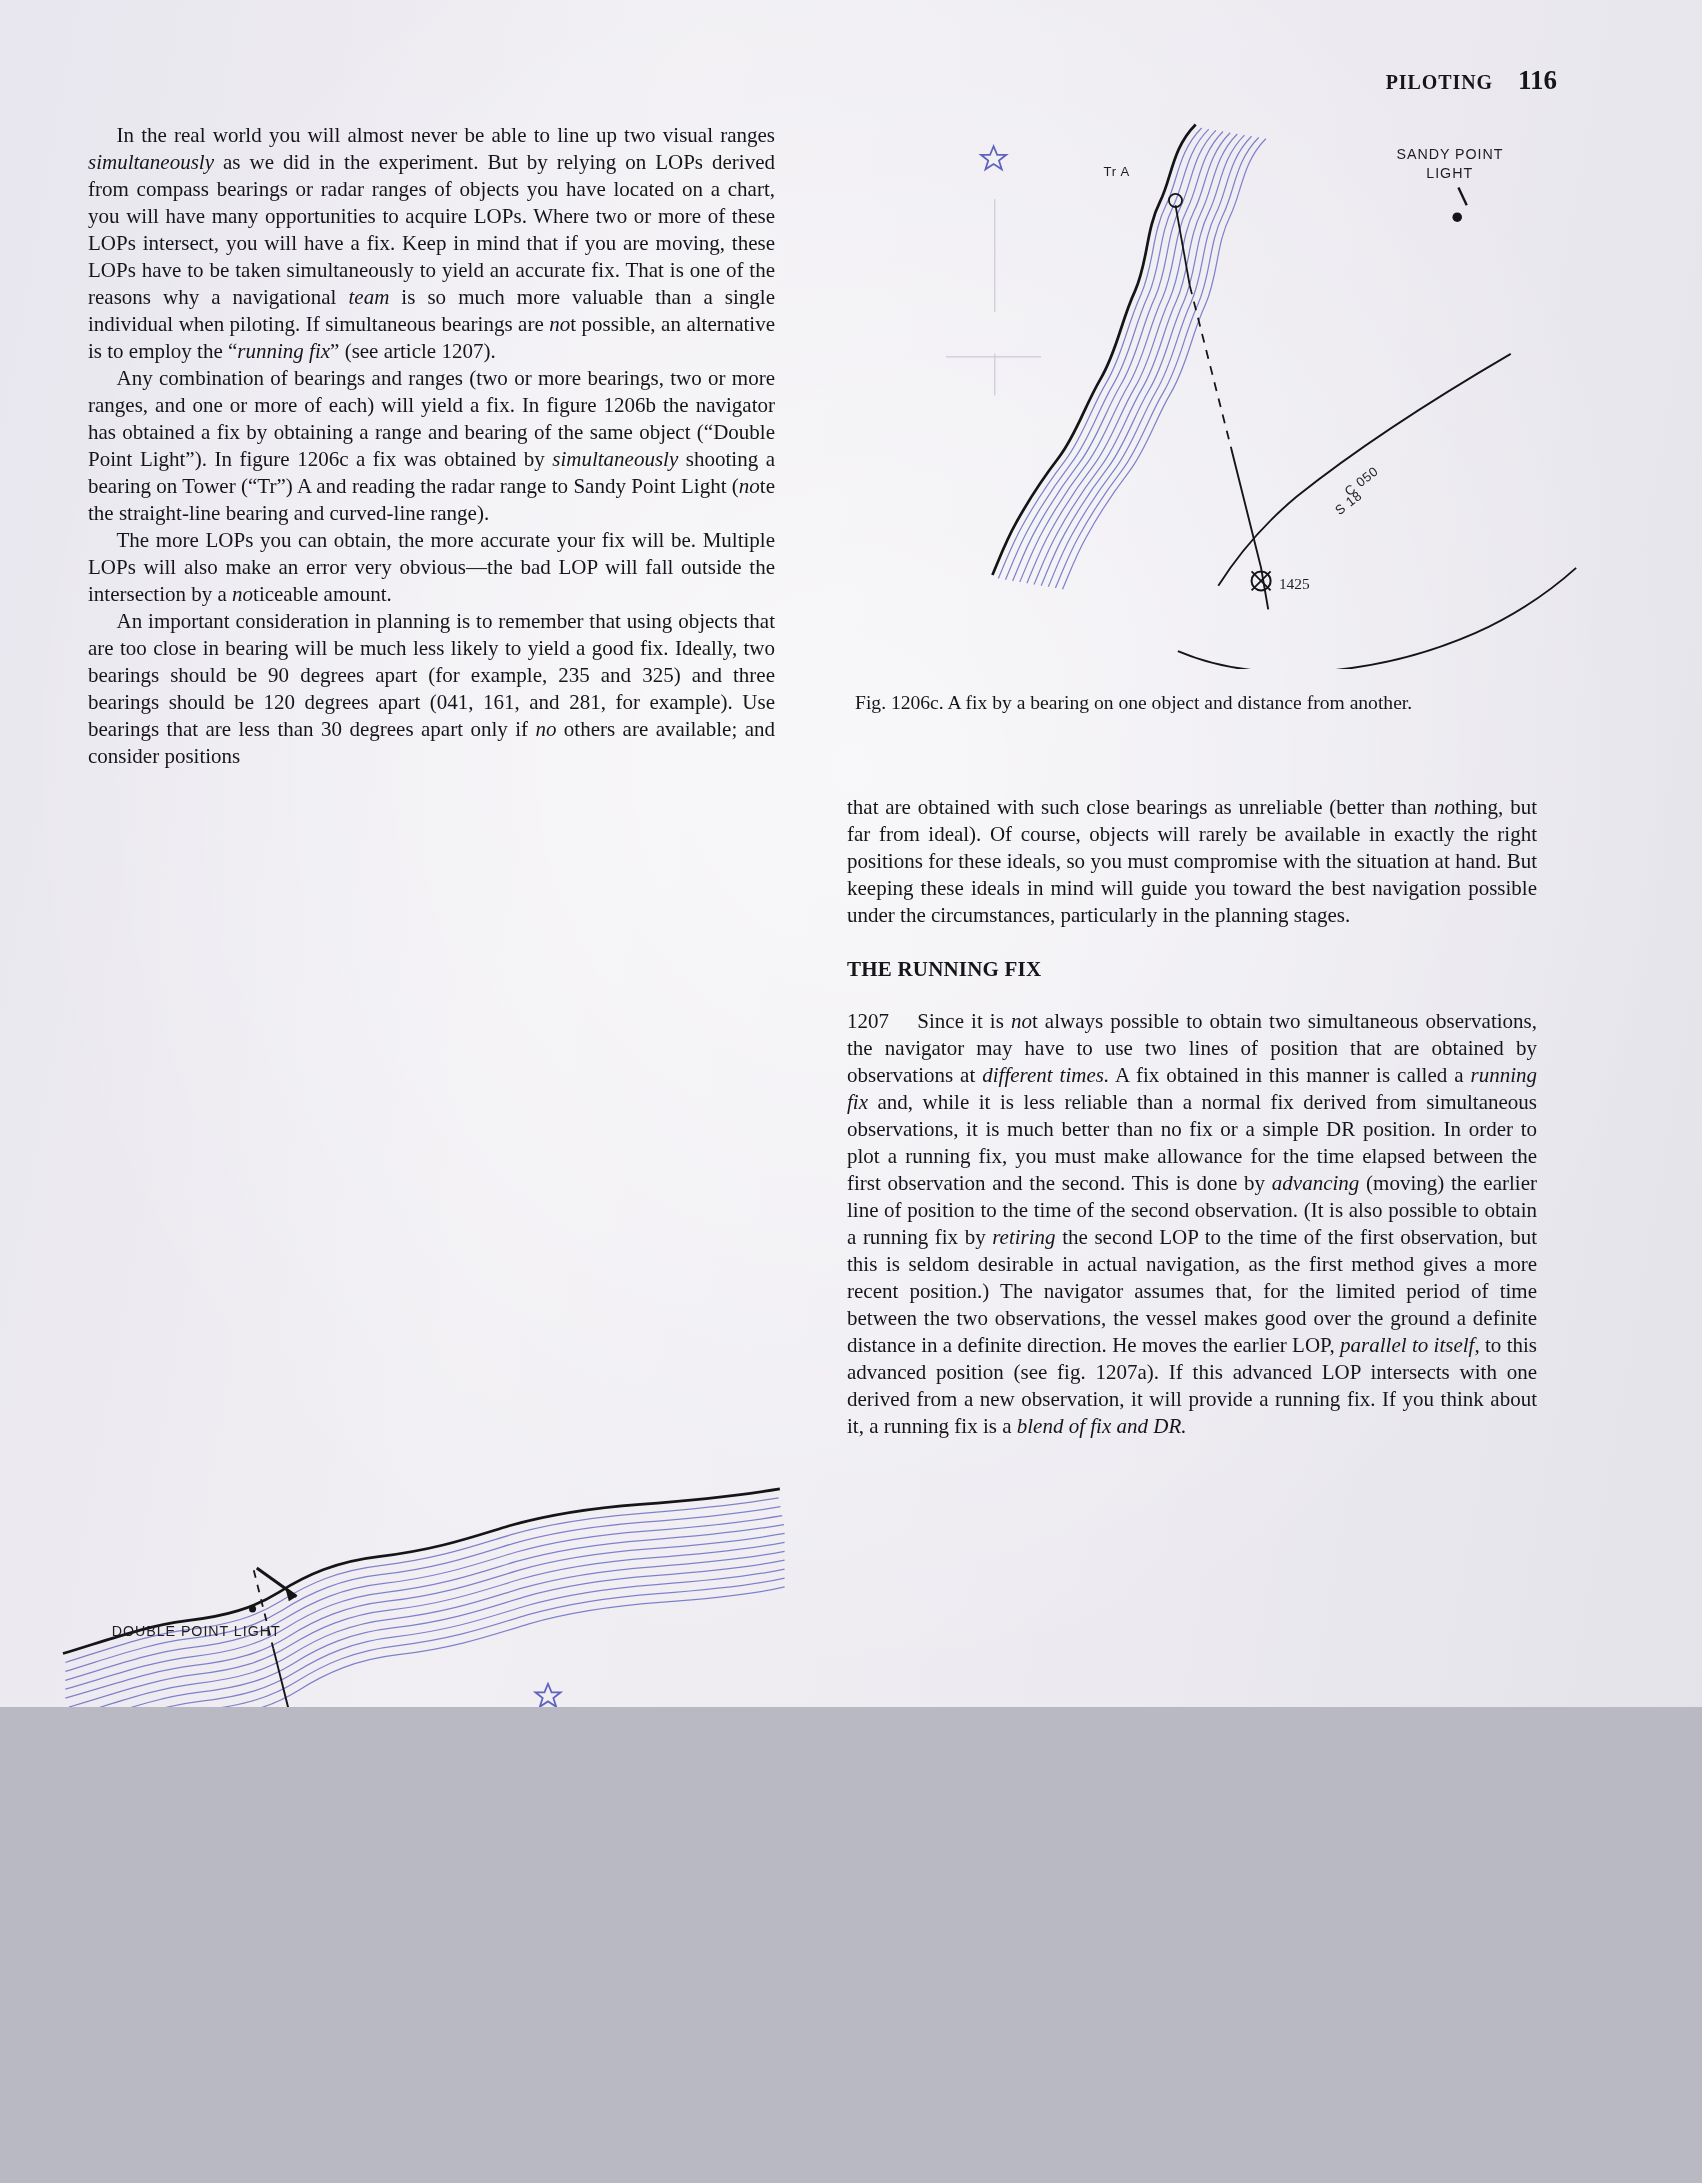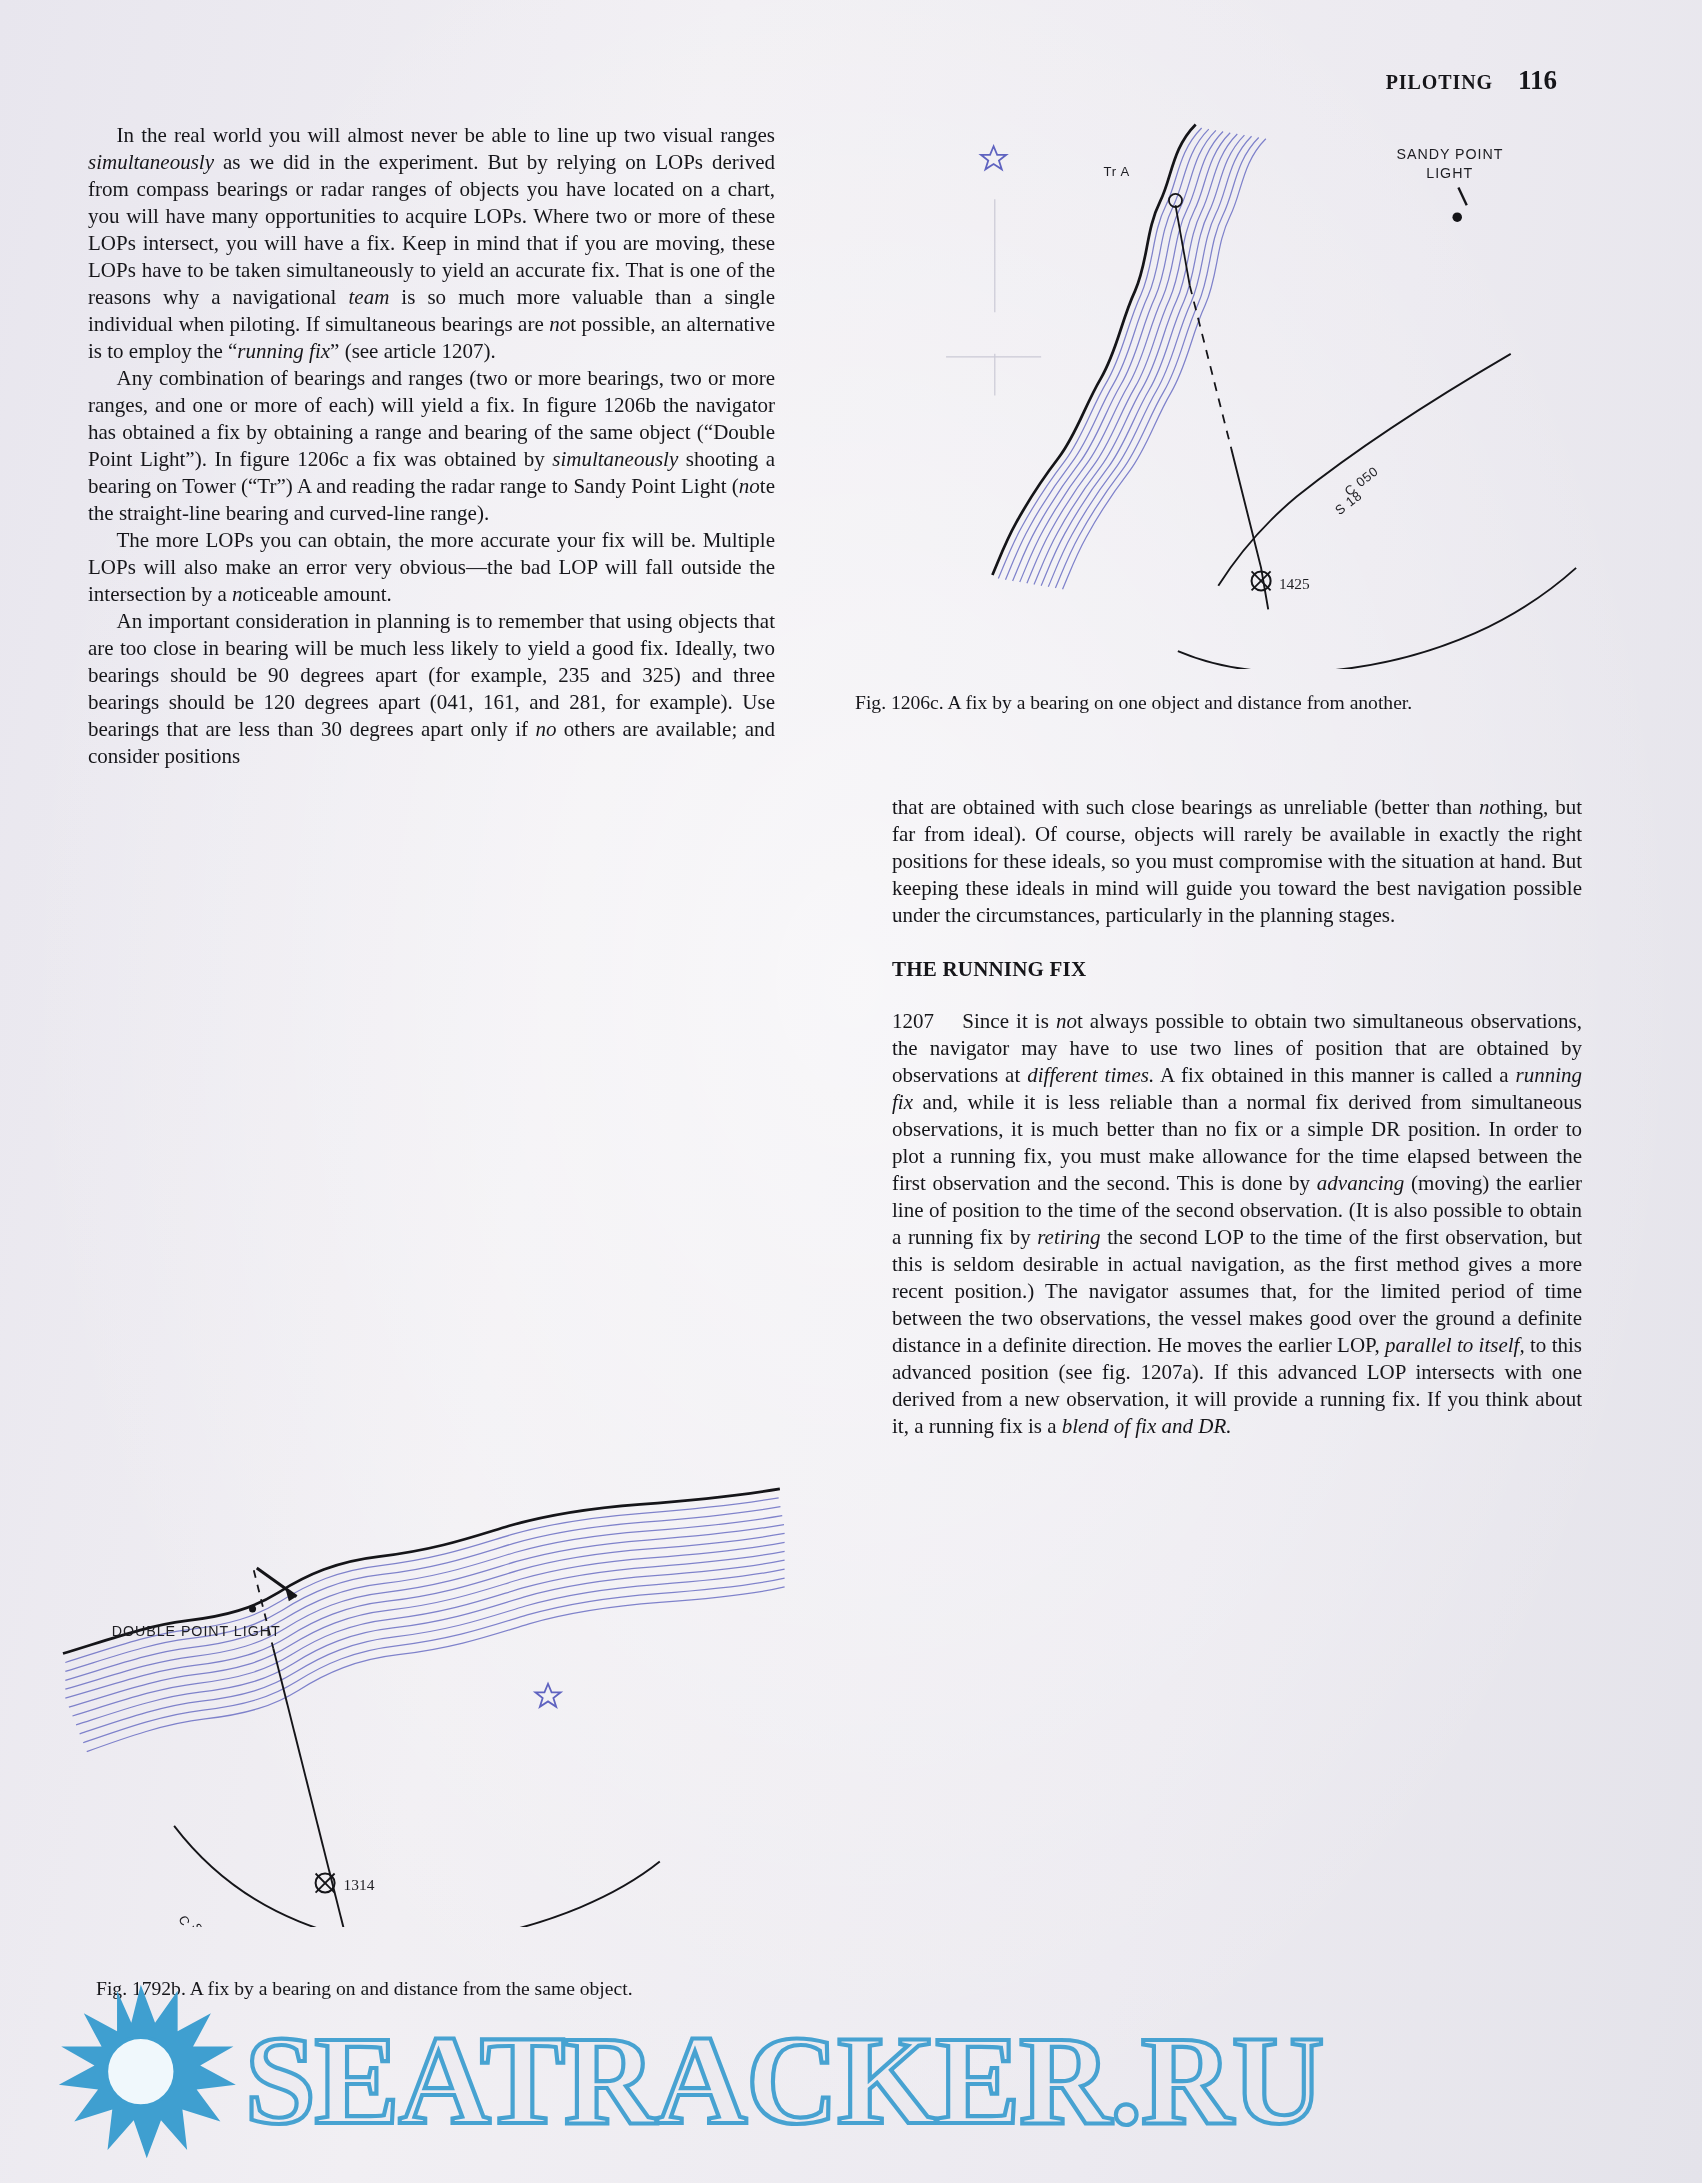--- a/index.html
+++ b/index.html
@@ -3,21 +3,21 @@
 <meta charset="utf-8">
 <style>
   html, body {
     margin: 0;
     padding: 0;
     background: #b9b9c4;
   }
   .page {
     position: relative;
     width: 1703px;
-    height: 2183px;
+    height: 1707px;
     background: #eceaf0;
     overflow: hidden;
     font-family: "Liberation Serif", serif;
     color: #16161a;
   }
   
   .page:before {
     content: "";
     position: absolute;
     inset: 0;
@@ -268,21 +268,21 @@
           <line x1="252" y1="400" x2="252" y2="470"></line>
           <line x1="170" y1="405" x2="330" y2="405"></line>
         </g>
       </svg>
     </div>
 
     <div style="position:absolute; left:847px; top:683px; width:693px;">
       <p class="caption">Fig. 1206c. A fix by a bearing on one object and distance from another.</p>
     </div>
 
-    <div class="col" style="left:847px; top:794px; width:690px;margin-left:45px;">
+    <div class="col" style="left:847px; top:794px; width:690px;">
       <p class="body noindent">that are obtained with such close bearings as unreliable (better than <em>no</em>thing, but far from ideal). Of course, objects will rarely be available in exactly the right positions for these ideals, so you must compromise with the situation at hand. But keeping these ideals in mind will guide you toward the best navigation possible under the circumstances, particularly in the planning stages.</p>
       <p class="section-head" style="margin-top:27px;">THE RUNNING FIX</p>
       <p class="body noindent" style="margin-top:25px;">
         <span style="font-weight:normal;">1207</span><span>&nbsp;&nbsp;&nbsp;&nbsp;</span><span>Since it is <em>no</em>t always possible to obtain two simultaneous observations, the navigator may have to use two lines of position that are obtained by observations at <em>different times.</em> A fix obtained in this manner is called a <em>running fix</em> and, while it is less reliable than a normal fix derived from simultaneous observations, it is much better than no fix or a simple DR position. In order to plot a running fix, you must make allowance for the time elapsed between the first observation and the second. This is done by <em>advancing</em> (moving) the earlier line of position to the time of the second observation. (It is also possible to obtain a running fix by <em>retiring</em> the second LOP to the time of the first observation, but this is seldom desirable in actual navigation, as the first method gives a more recent position.) The navigator assumes that, for the limited period of time between the two observations, the vessel makes good over the ground a definite distance in a definite direction. He moves the earlier LOP, <em>parallel to itself,</em> to this advanced position (see fig. 1207a). If this advanced LOP intersects with one derived from a new observation, it will provide a running fix. If you think about it, a running fix is a <em>blend of fix and DR.</em></span>
       </p>
     </div>
 
     <svg class="watermark" viewBox="0 0 2760 330" xmlns="http://www.w3.org/2000/svg">
 
       <g transform="translate(175,185)">

